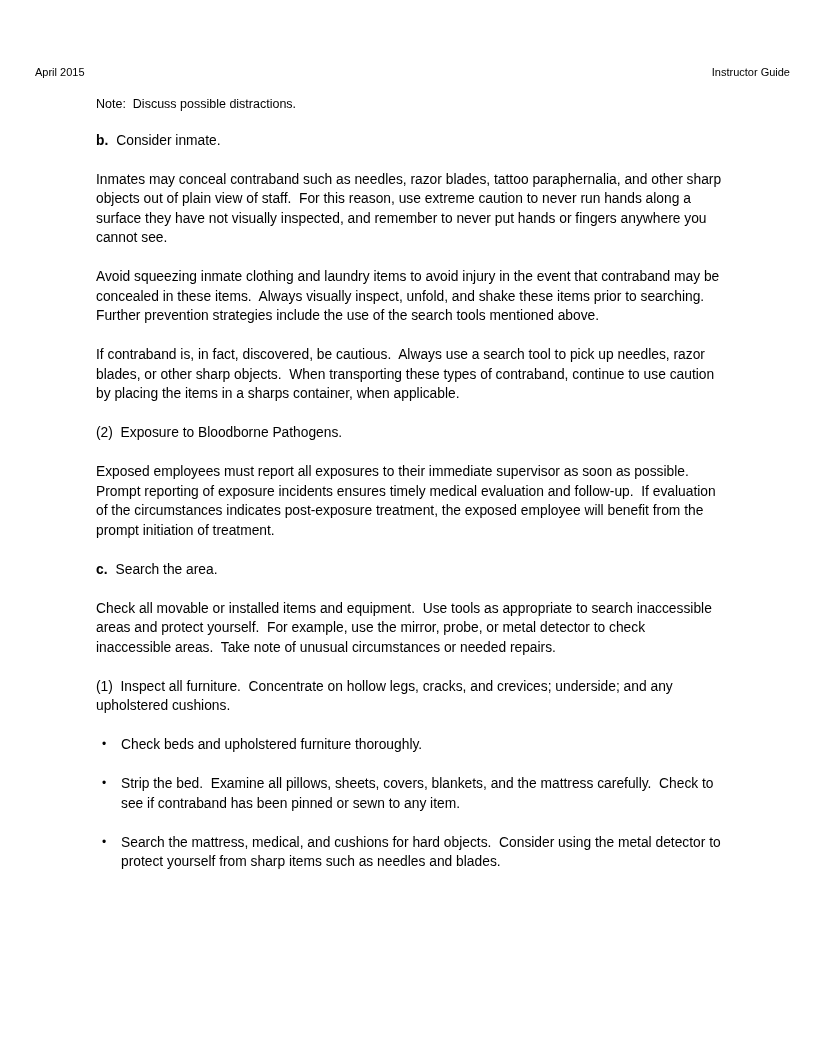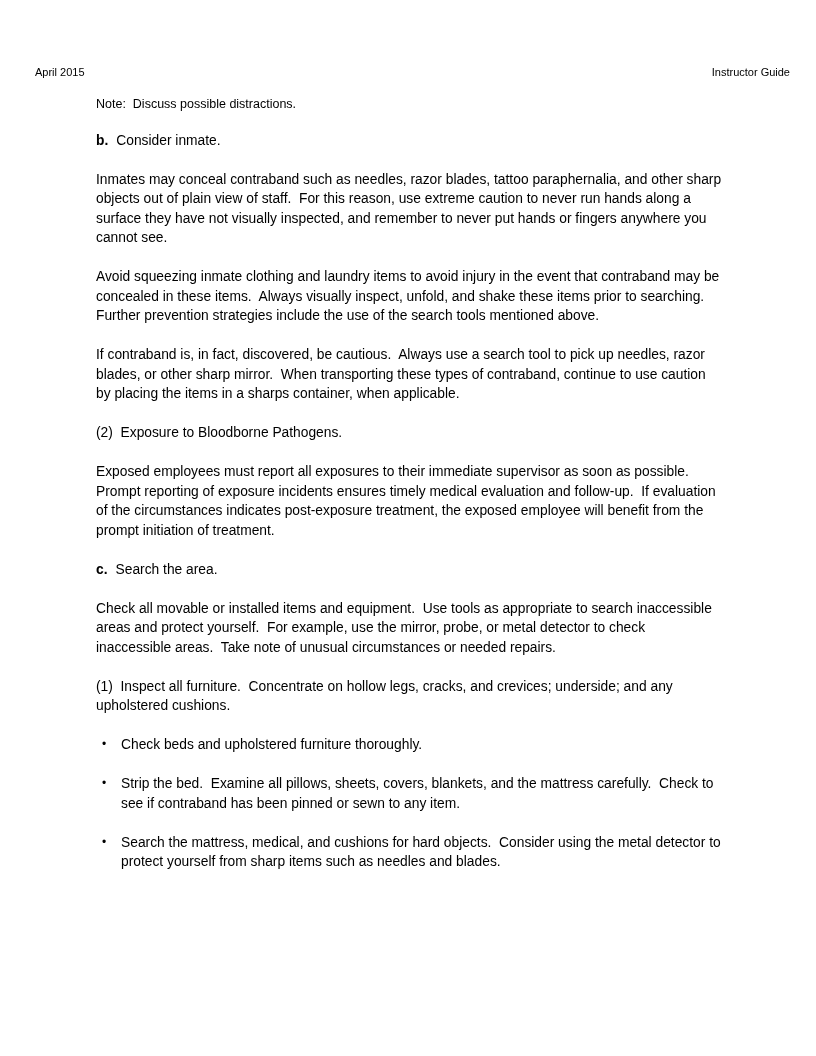--- a/index.html
+++ b/index.html
@@ -112,21 +112,21 @@
 
     <p class="note-line">Note:  Discuss possible distractions.</p>
 
     <p><span class="lead-label">b.</span><span>Consider inmate.</span></p>
 
 
     <p>Inmates may conceal contraband such as needles, razor blades, tattoo paraphernalia, and other sharp objects out of plain view of staff.  For this reason, use extreme caution to never run hands along a surface they have not visually inspected, and remember to never put hands or fingers anywhere you cannot see.</p>
 
     <p>Avoid squeezing inmate clothing and laundry items to avoid injury in the event that contraband may be concealed in these items.  Always visually inspect, unfold, and shake these items prior to searching.  Further prevention strategies include the use of the search tools mentioned above.</p>
 
-    <p>If contraband is, in fact, discovered, be cautious.  Always use a search tool to pick up needles, razor blades, or other sharp mirror.  When transporting these types of contraband, continue to use caution by placing the items in a sharps container, when applicable.</p>
+    <p>If contraband is, in fact, discovered, be cautious.  Always use a search tool to pick up needles, razor blades, or other sharp objects.  When transporting these types of contraband, continue to use caution by placing the items in a sharps container, when applicable.</p>
 
     <p>(2)  Exposure to Bloodborne Pathogens.</p>
 
     <p>Exposed employees must report all exposures to their immediate supervisor as soon as possible.  Prompt reporting of exposure incidents ensures timely medical evaluation and follow-up.  If evaluation of the circumstances indicates post-exposure treatment, the exposed employee will benefit from the prompt initiation of treatment.</p>
 
     <p><span class="lead-label">c.</span><span>Search the area.</span></p>
 
     <p>Check all movable or installed items and equipment.  Use tools as appropriate to search inaccessible areas and protect yourself.  For example, use the mirror, probe, or metal detector to check inaccessible areas.  Take note of unusual circumstances or needed repairs.</p>
 
     <p>(1)  Inspect all furniture.  Concentrate on hollow legs, cracks, and crevices; underside; and any upholstered cushions.</p>

